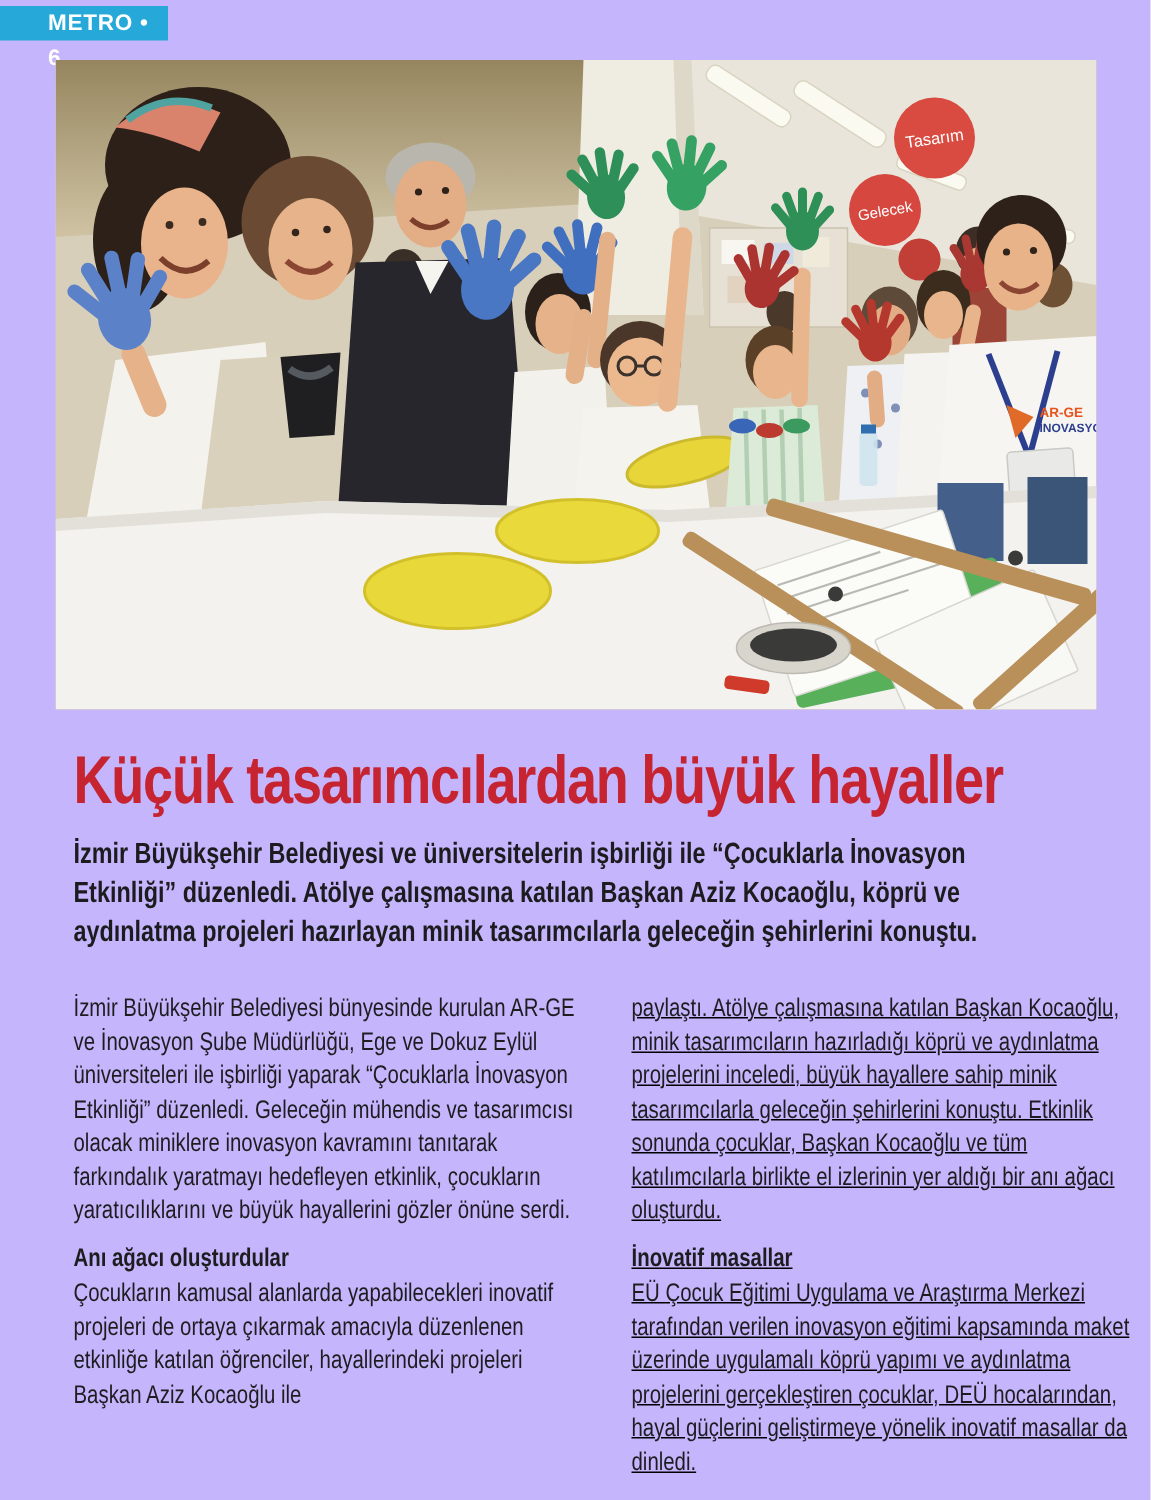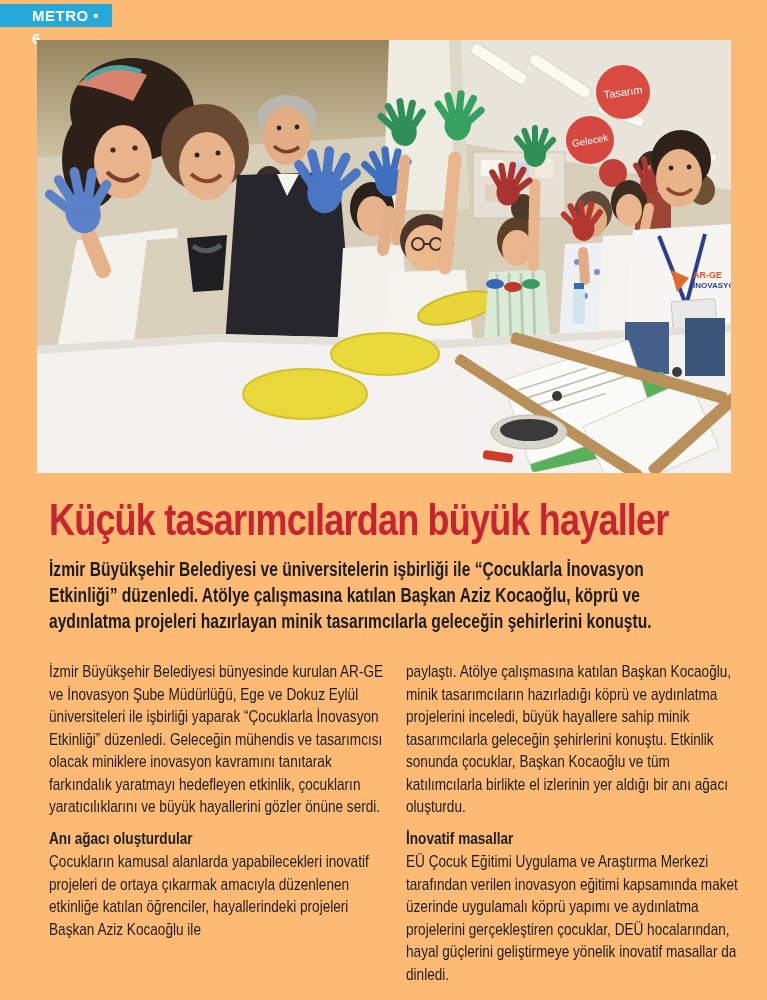--- a/index.html
+++ b/index.html
@@ -2,21 +2,21 @@
 <html><head>
 <meta charset="utf-8">
 <style>
   * { margin: 0; padding: 0; box-sizing: border-box; }
   html, body { background: #ffffff; }
   body { font-family: "Liberation Sans", sans-serif; }
   .page {
     position: relative;
     width: 767px;
     height: 1000px;
-    background: #fdba74;
+    background: #c4b5fd;
     overflow: hidden;
   }
   
   .masthead {
     position: absolute;
     left: 0; top: 4px;
     width: 112px; height: 23px;
     background: #26a9d8;
     color: #ffffff;
     font-weight: bold;
@@ -69,21 +69,21 @@
   .col { width: 343px; }
   .col-inner {
     width: 420px;
     transform: scaleX(0.80);
     transform-origin: 0 0;
     font-size: 17px;
     line-height: 22.5px;
     color: #1d1d1f;
   }
   .col + .col { margin-left: 0; }
-  .col.right { margin-left: 14px; }
+  .col.right { margin-left: 29px; text-decoration: underline; }
   .subhead {
     font-weight: bold;
     margin-top: 9px;
     margin-bottom: 1px;
   }
 </style>
 </head>
 <body>
 
 <div class="page">

